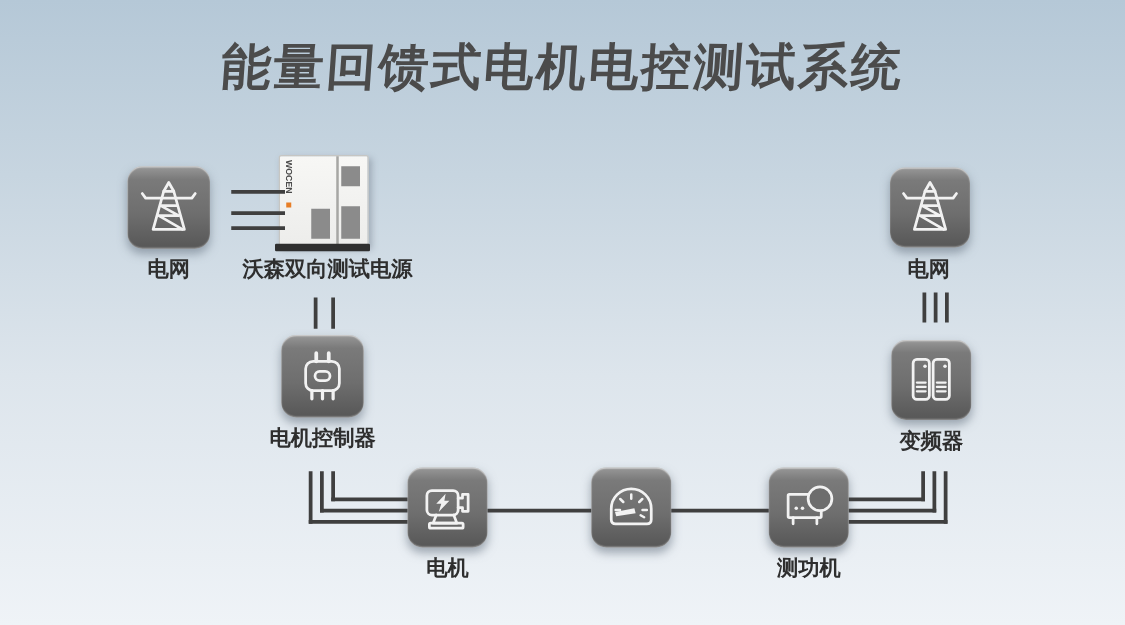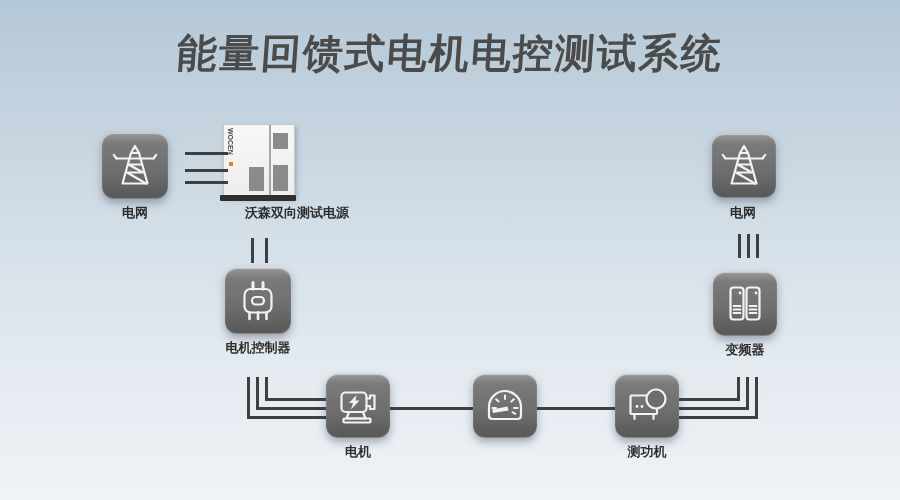--- a/index.html
+++ b/index.html
@@ -9,21 +9,21 @@
   .title{position:absolute;left:0;right:0;top:26px;text-align:center;
     font-size:40px;font-weight:900;color:#4b4b4b;letter-spacing:2px;
     transform:skewX(-4deg);white-space:nowrap;}
   .tile{position:absolute;border-radius:12px;display:flex;align-items:center;justify-content:center;
     background:linear-gradient(180deg,#989898 0%,#7a7a7a 16%,#6e6e6e 58%,#595959 96%);
     box-shadow:inset 0 1px 1px rgba(255,255,255,.55),inset 0 -1px 1px rgba(255,255,255,.28),
       0 4px 8px rgba(96,110,124,.55);}
   .t66{width:66px;height:66px;}
   .t64{width:64px;height:64px;}
   .tile svg{display:block;}
-  .nlabel{position:absolute;text-align:center;font-size:13px;font-weight:700;color:#2e2e2e;white-space:nowrap;}
+  .nlabel{position:absolute;text-align:center;font-size:17px;font-weight:700;color:#2e2e2e;white-space:nowrap;}
   .line{position:absolute;background:#3f3f3f;}
   .h{height:3px;} .v{width:3px;}
   
   .cabinet{position:absolute;left:223px;top:124px;width:70px;height:71px;
     background:linear-gradient(180deg,#f7f7f5,#ededeb);border:1px solid #c6c6c3;border-radius:2px;
     box-shadow:2px 3px 5px rgba(110,122,136,.45);}
   .cab-base{position:absolute;left:220px;top:195px;width:76px;height:6px;background:#2f2f2f;border-radius:1px;}
   .cab-divider{position:absolute;left:45px;top:0;width:2px;height:100%;background:#a7a7a4;}
   .vent{position:absolute;background:#8b8b8b;}
   .vent.rt{left:49px;top:8px;width:15px;height:16px;}
@@ -54,21 +54,21 @@
 
   <div class="cabinet">
     <div class="cab-divider"></div>
     <div class="vent rt"></div>
     <div class="vent rb"></div>
     <div class="vent lb"></div>
     <div class="cab-logo">WOCEN</div>
     <div class="logo-accent"></div>
   </div>
   <div class="cab-base"></div>
-  <div class="nlabel" style="left:180px;top:204px;width:164px;margin-left:35px;">沃森双向测试电源</div>
+  <div class="nlabel" style="left:180px;top:204px;width:164px;">沃森双向测试电源</div>
 
   <div class="tile t66" style="left:225px;top:268px;">
     <svg width="48" height="48" viewBox="0 0 48 48">
       <path class="ic" style="stroke-width:3" d="M19,5.5 V12 M29,5.5 V12"></path>
       <rect class="ic" x="10.5" y="12" width="27" height="23.5" rx="6"></rect>
       <rect class="ic" x="18" y="20" width="12" height="7.5" rx="3.75"></rect>
       <path class="ic" style="stroke-width:2.6" d="M15.5,35.5 V42 M24,35.5 V42 M32.5,35.5 V42"></path>
     </svg>
   </div>
   <div class="nlabel" style="left:208px;top:339px;width:100px;">电机控制器</div>

